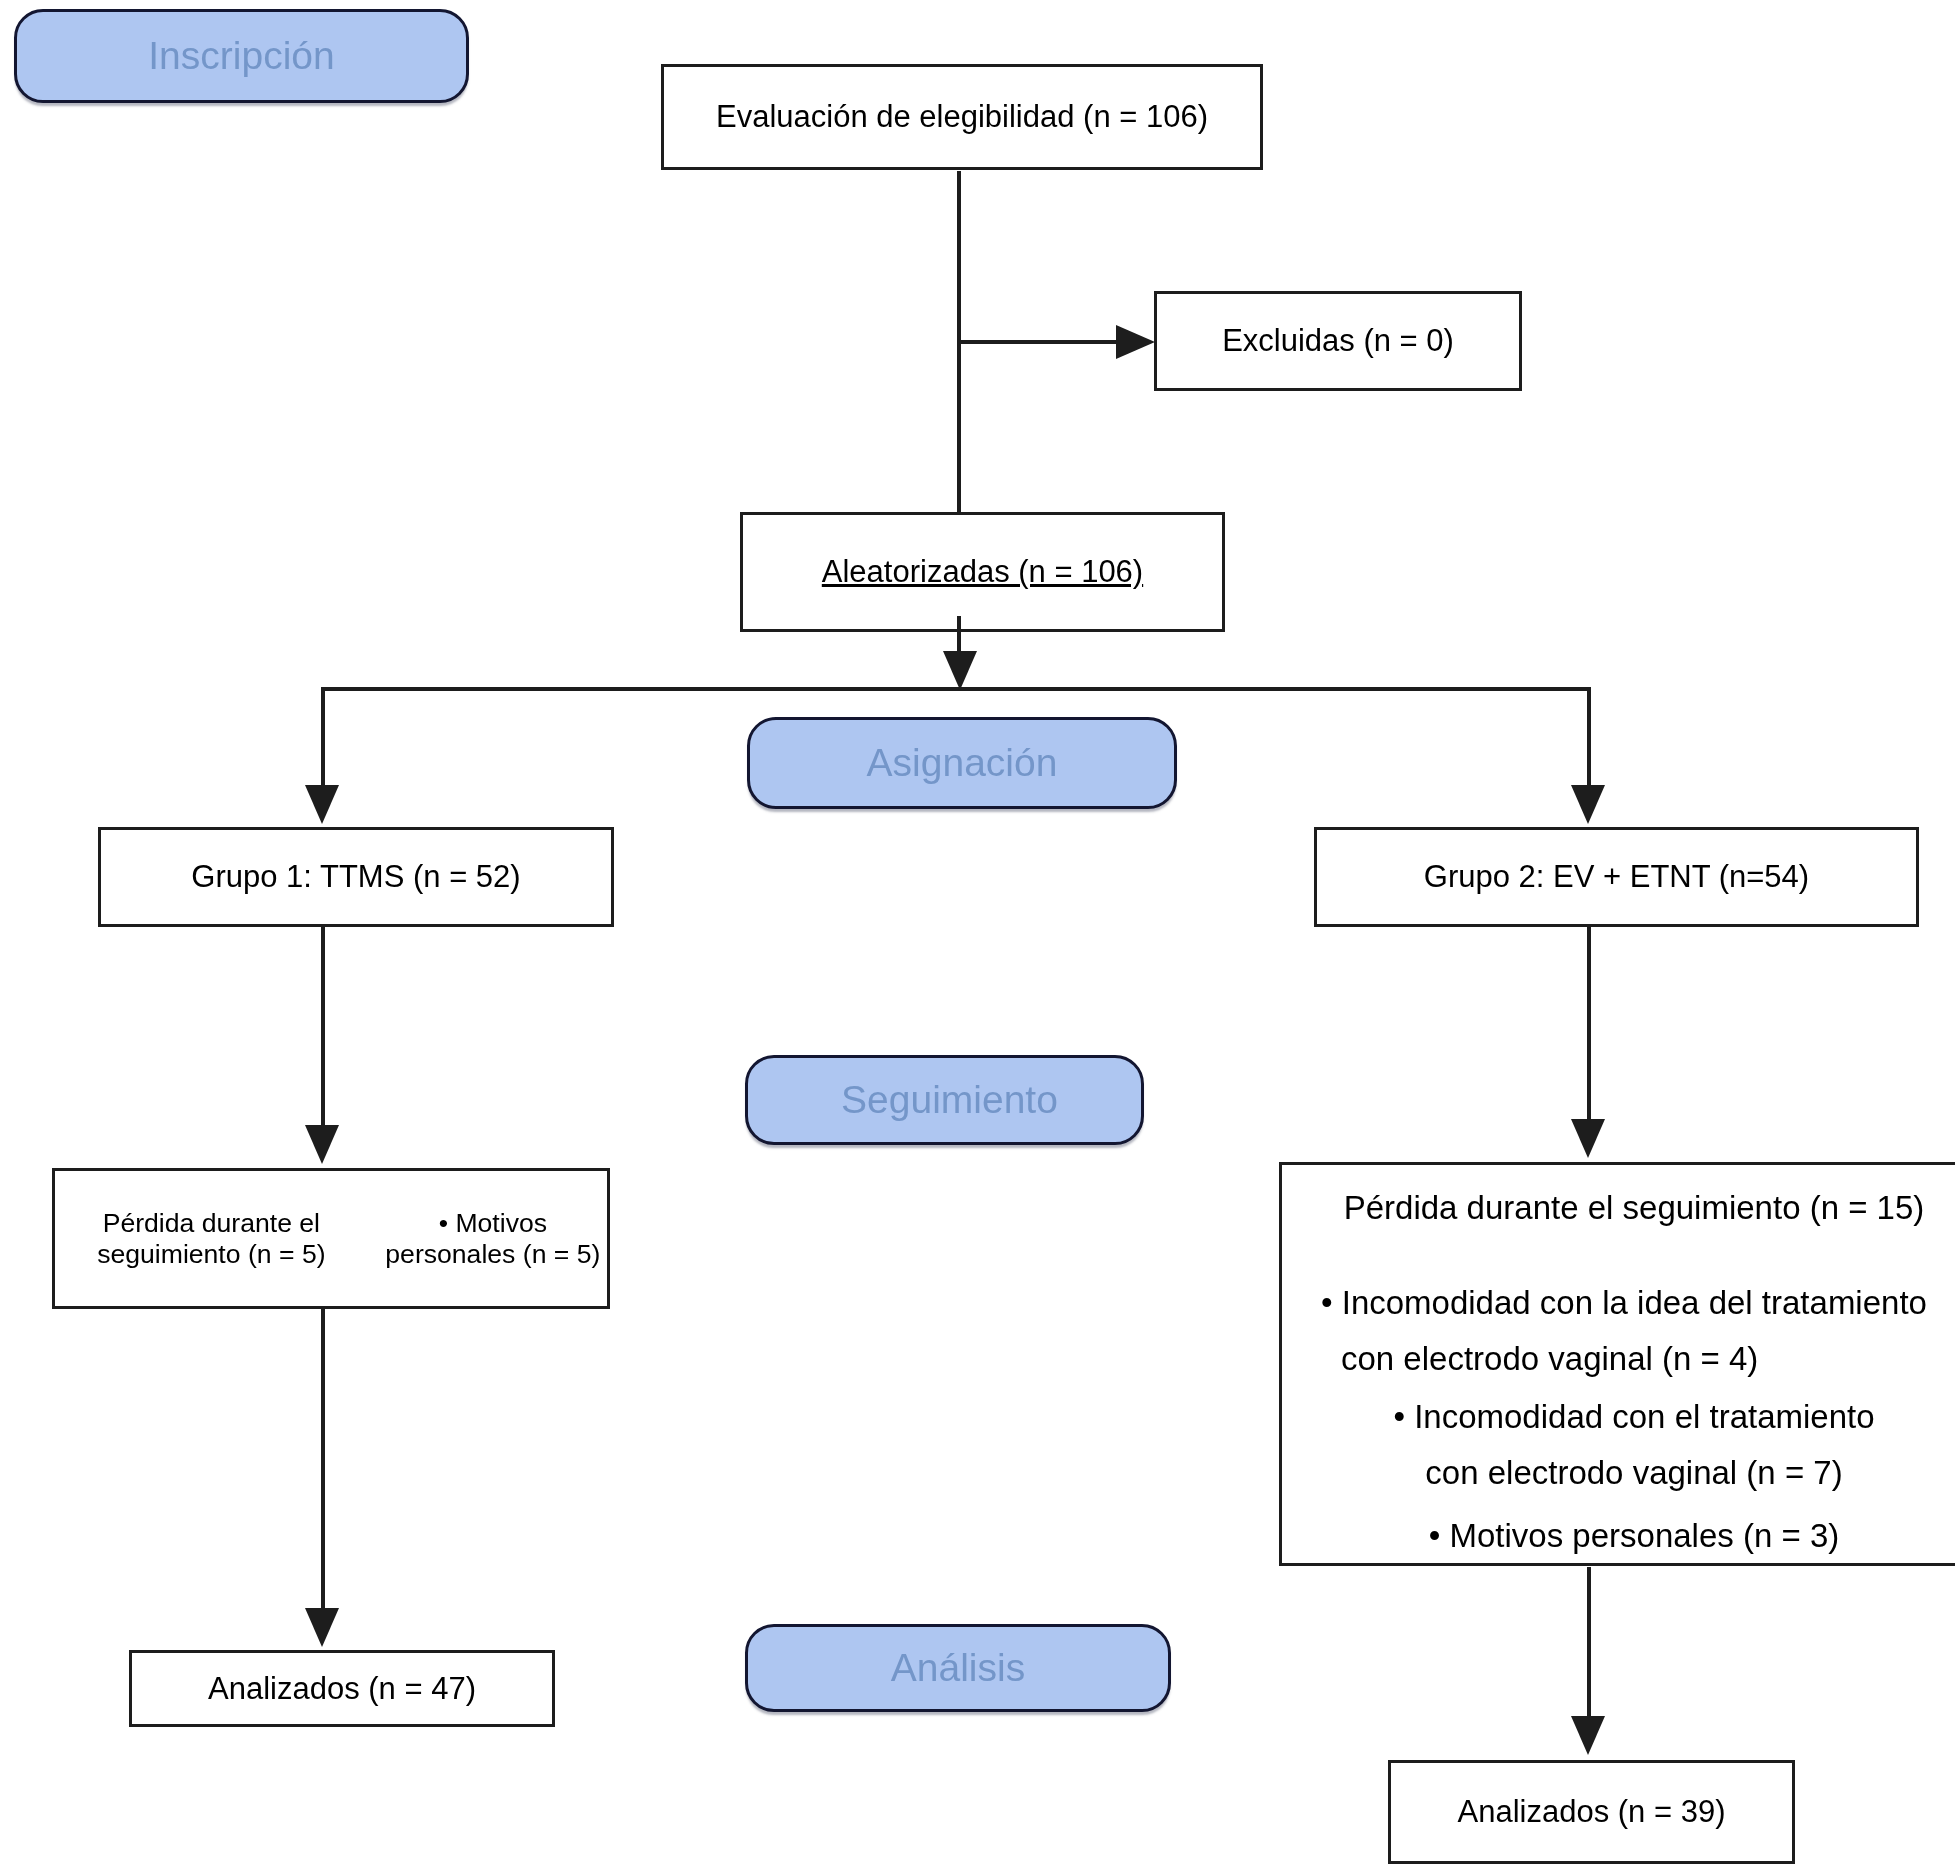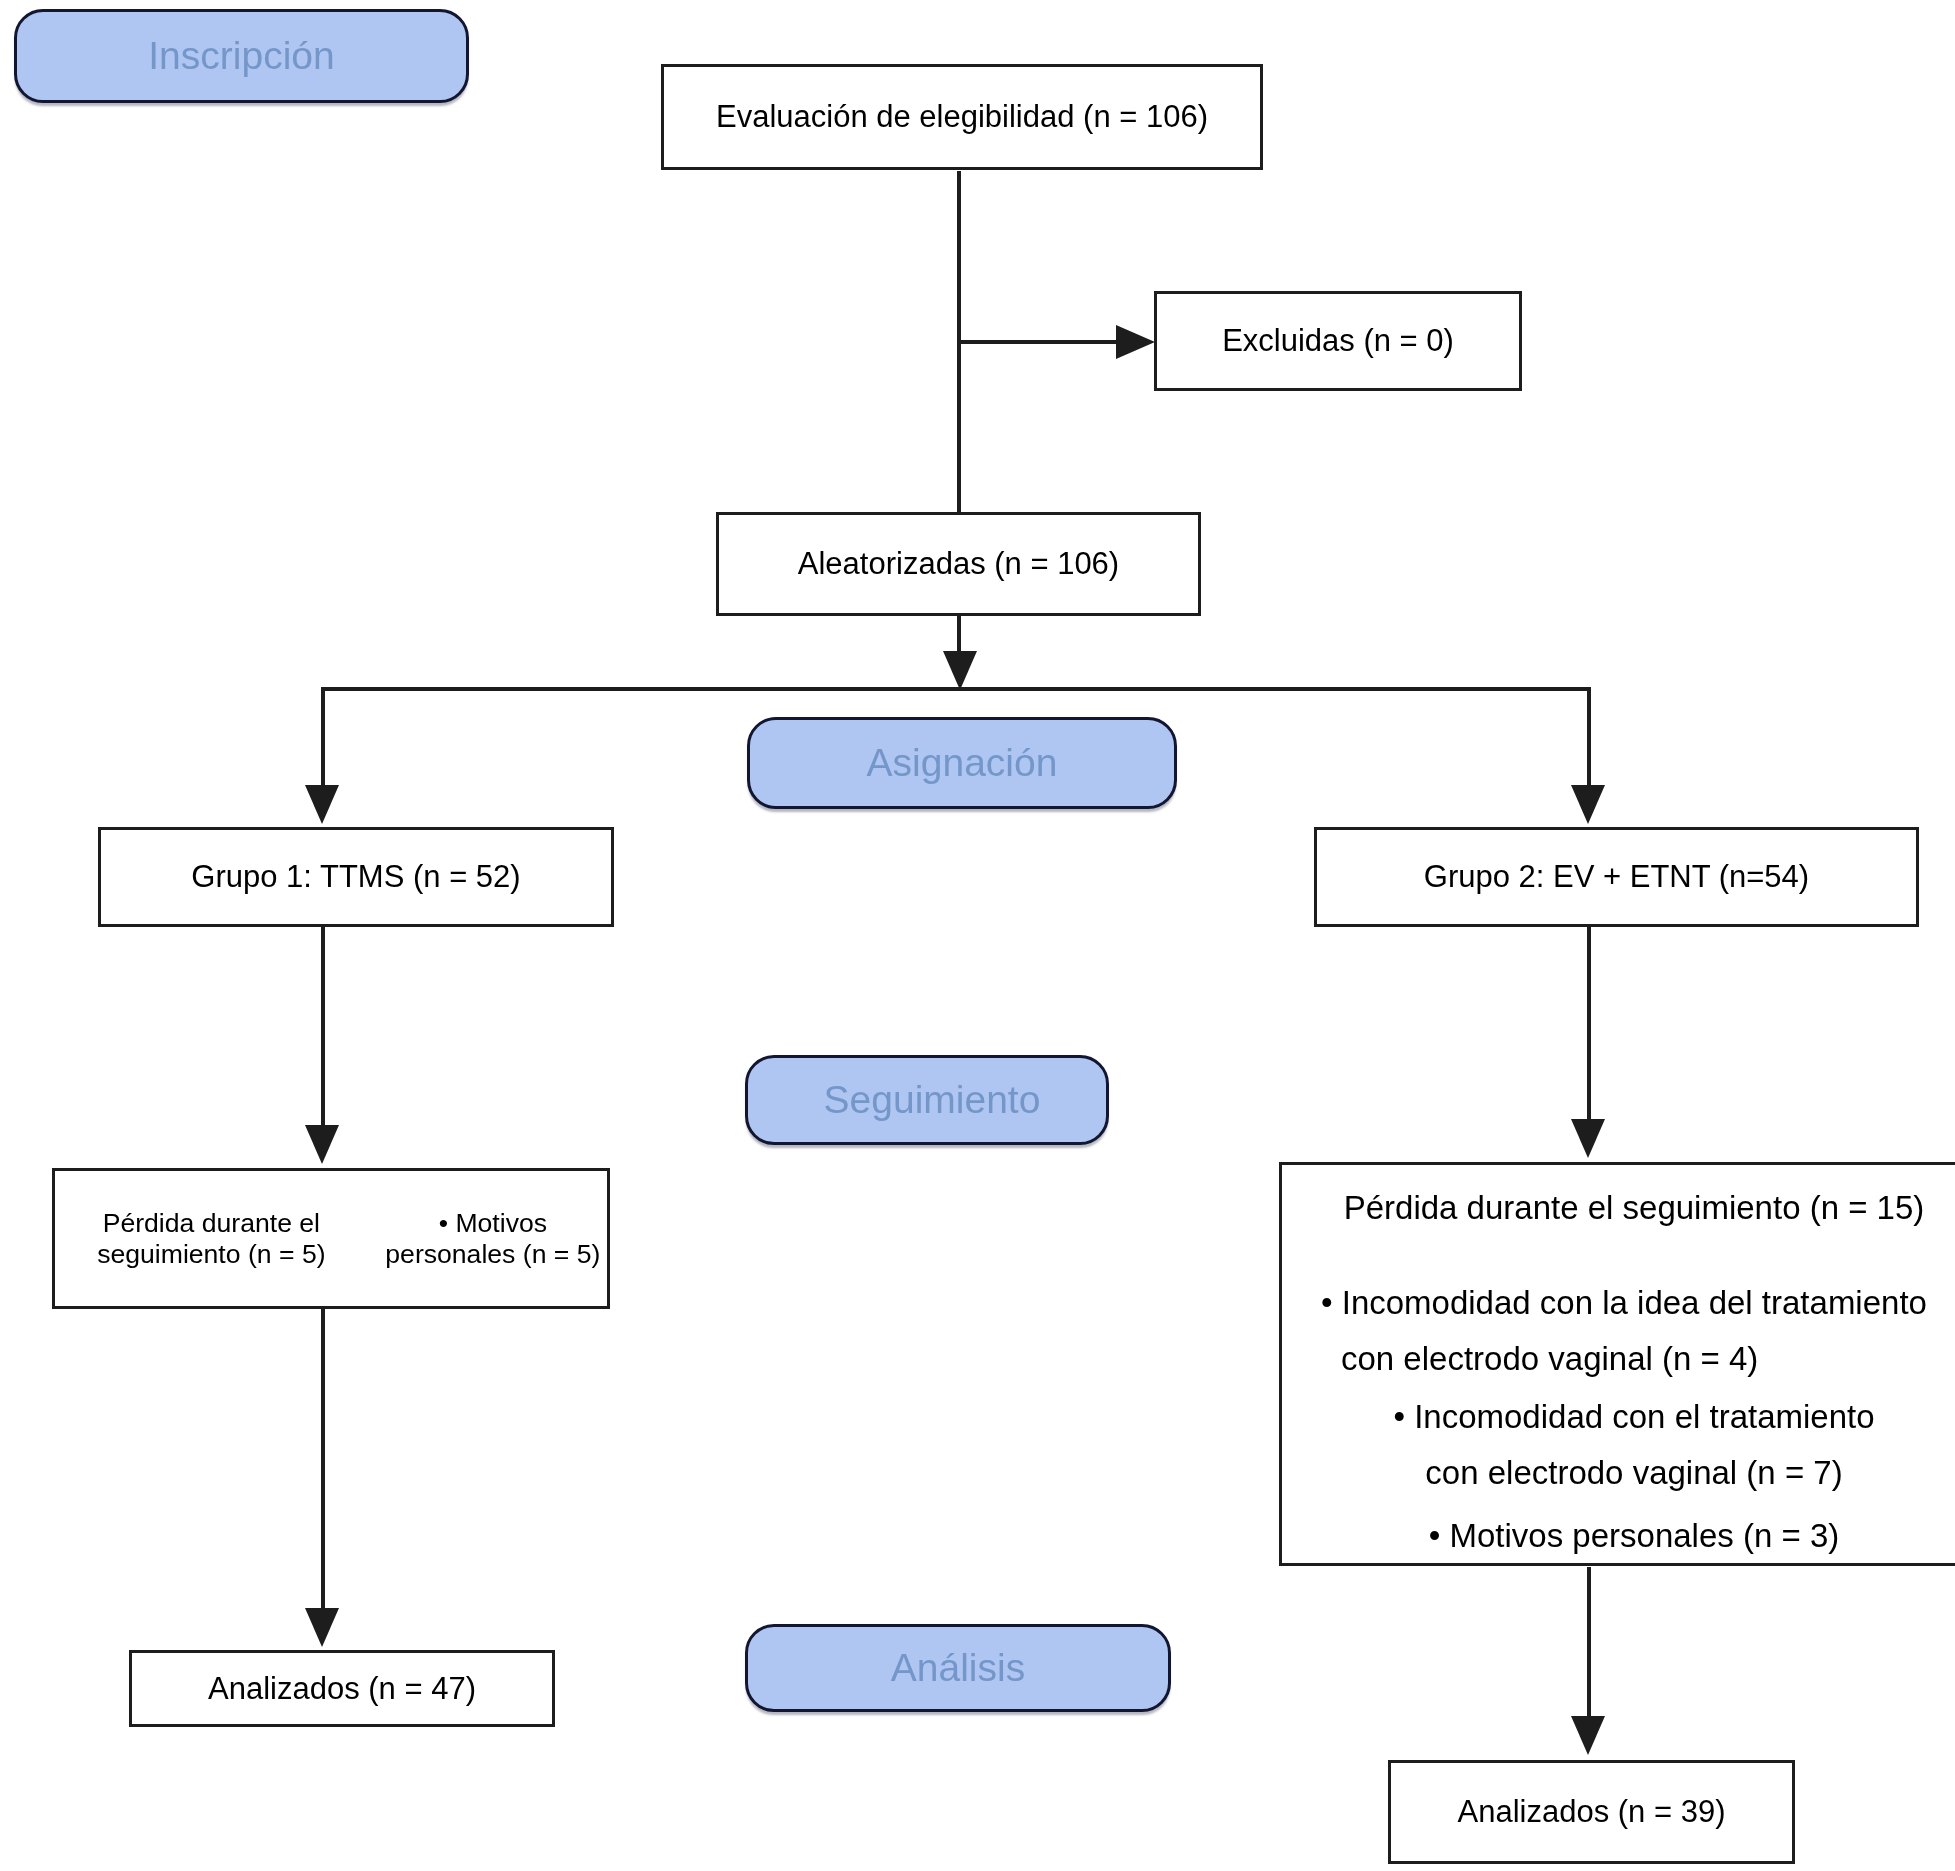--- a/index.html
+++ b/index.html
@@ -63,36 +63,36 @@
 <body>
 
 <div id="canvas">
 
   <div class="sbox" style="left:14px;top:9.4px;width:455px;height:94px;">
     <span>Inscripción</span>
   </div>
   <div class="sbox" style="left:747px;top:717px;width:430px;height:92px;">
     <span>Asignación</span>
   </div>
-  <div class="sbox" style="left:745px;top:1055px;width:364px;height:90px;padding-left:10px;">
+  <div class="sbox" style="left:745px;top:1055px;width:399px;height:90px;padding-left:10px;">
     <span>Seguimiento</span>
   </div>
   <div class="sbox" style="left:745px;top:1580px;width:426px;height:88px;margin-top:44px;">
     <span>Análisis</span>
   </div>
 
   <div class="wbox" style="left:661px;top:64px;width:602px;height:106px;">
     <span>Evaluación de elegibilidad (n = 106)</span>
   </div>
 
   <div class="wbox" style="left:1154px;top:291px;width:368px;height:100px;">
     <span>Excluidas (n = 0)</span>
   </div>
 
-  <div class="wbox" style="left:716px;top:512px;width:485px;height:104px;">
+  <div class="wbox" style="left:740px;top:512px;width:485px;height:120px;text-decoration:underline;">
     <span>Aleatorizadas (n = 106)</span>
   </div>
 
   <div class="wbox" style="left:98px;top:827px;width:516px;height:100px;">
     <span>Grupo 1: TTMS (n = 52)</span>
   </div>
 
   <div class="wbox" style="left:1314px;top:827px;width:605px;height:100px;">
     <span>Grupo 2: EV + ETNT (n=54)</span>
   </div>

